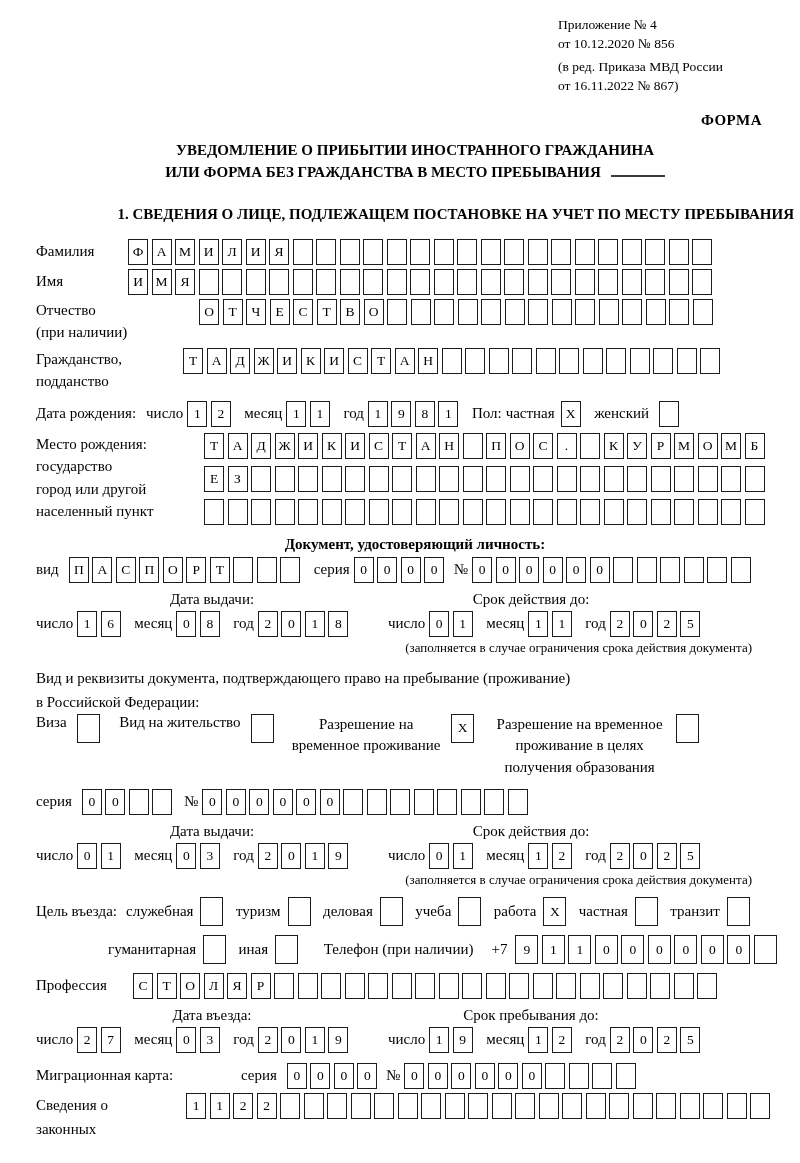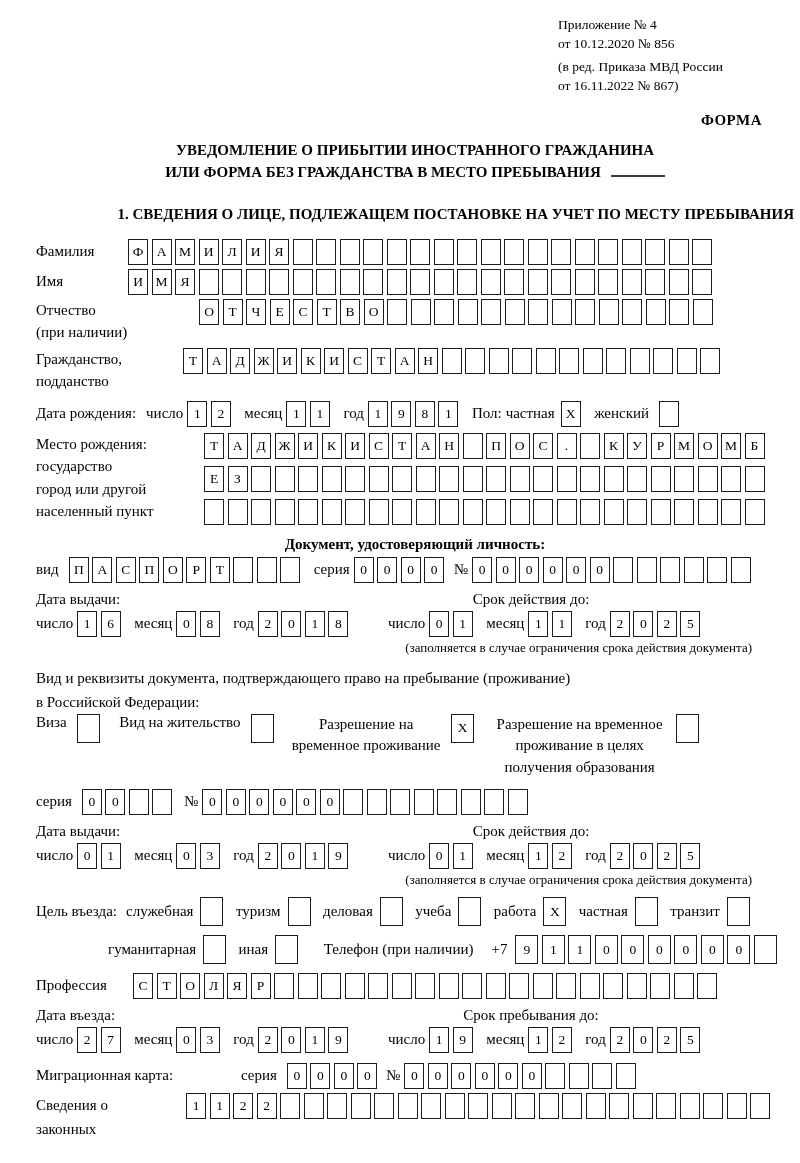--- a/index.html
+++ b/index.html
@@ -32,21 +32,21 @@
   .dlbl { margin:0 4px 0 10px; }
   .dlbl.first { margin-left:0; }
 
   .bp-rows .boxes { display:flex; margin-bottom:7px; }
 
   .center-bold { text-align:center; font-weight:bold; margin:2px 0 4px 0; }
 
   .dates { display:flex; margin-top:8px; }
   .dcol-l { width:352px; flex:none; }
   .dcol-r { flex:1; }
-  .dhead { text-align:left; margin-bottom:3px; }
+  .dhead { text-align:center; margin-bottom:3px; }
   .dcol-r .dhead { text-align:center; padding-right:120px; }
   .dline { display:flex; align-items:center; white-space:nowrap; }
   .note { text-align:right; padding-right:42px; font-size:13px; margin-top:3px; }
 
   .para { margin-top:10px; line-height:1.6; }
 
   .visa-row { display:flex; align-items:flex-start; }
   .vopt { display:flex; align-items:flex-start; }
   .vlbl { margin-right:10px; }
   .vlbl.c150 { width:150px; text-align:center; line-height:1.45; margin-left:14px; }

